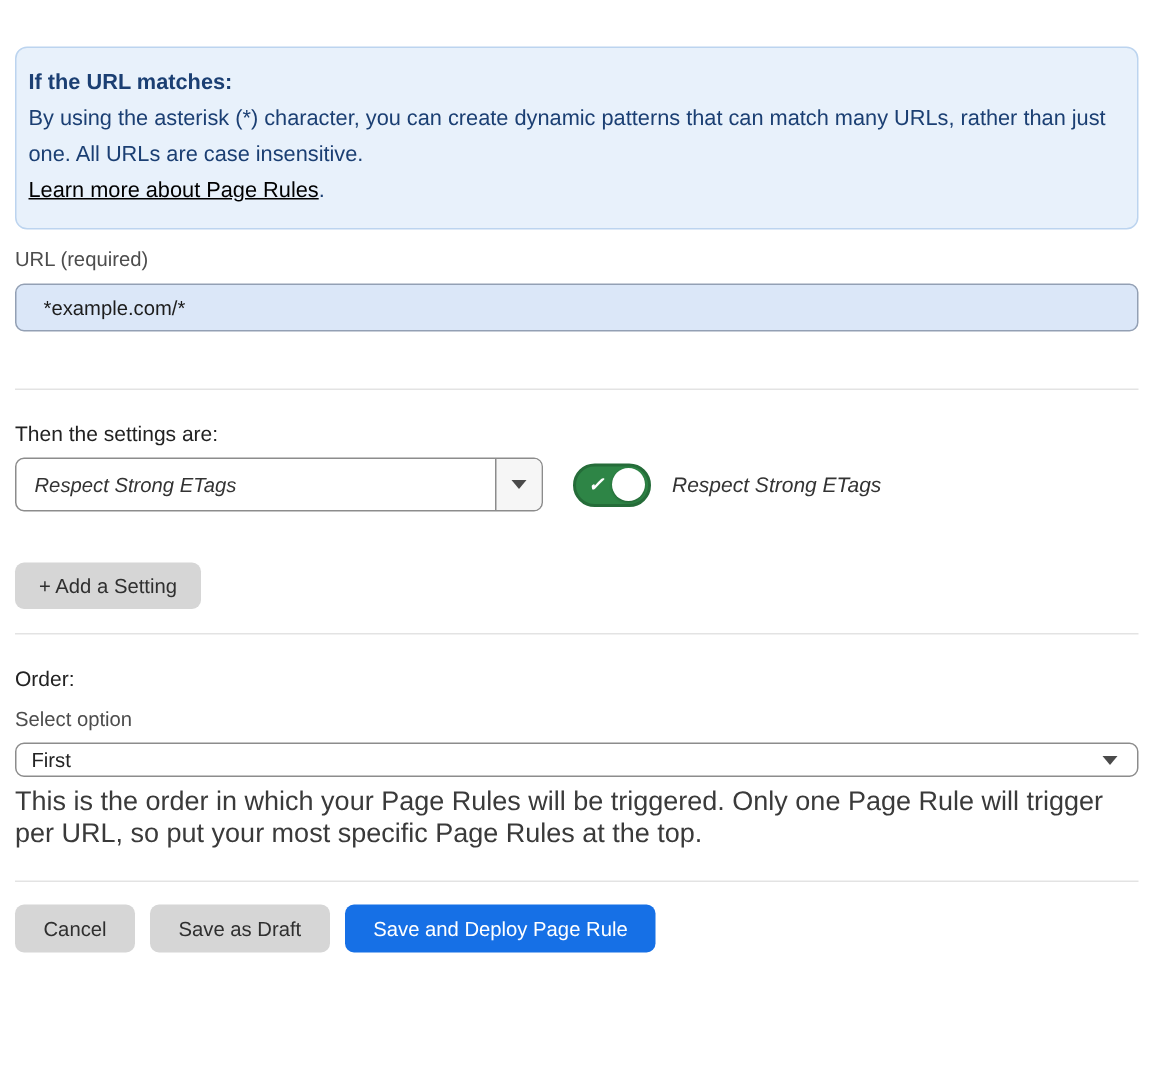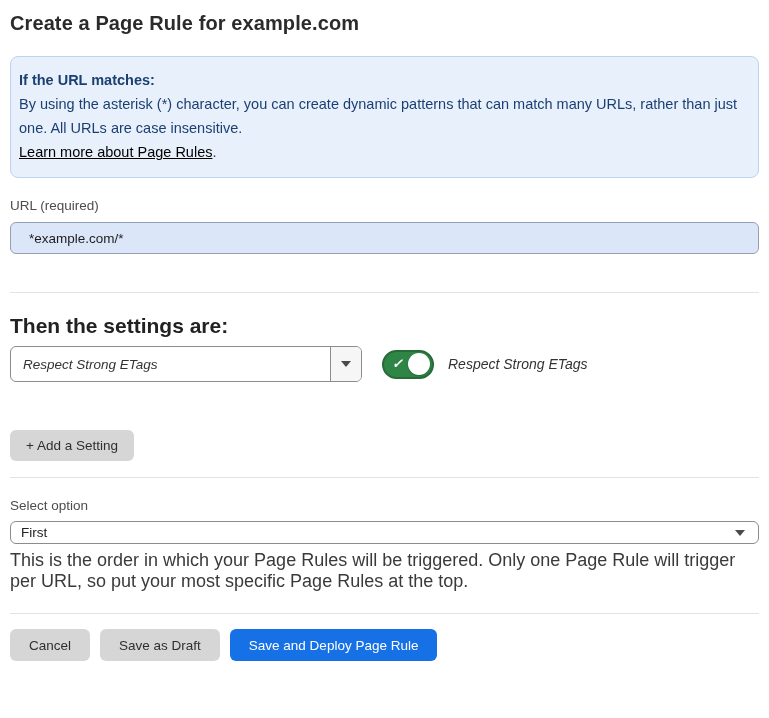--- a/index.html
+++ b/index.html
@@ -31,21 +31,21 @@
     line-height: 24px;
   }
   .info-box .info-heading { font-weight: bold; }
   .info-box a {
     color: #000000;
     text-decoration: underline;
     cursor: pointer;
   }
 
   .field-label {
-    margin-top: 20px;
+    margin-top: 12px;
     font-size: 13.5px;
     color: #4d4d4d;
   }
 
   .url-input {
     margin-top: 9px;
     width: 749px;
     height: 32px;
     background: #dbe7f8;
     border: 1px solid #93a0b4;
@@ -61,22 +61,22 @@
   .divider {
     border: none;
     border-top: 1px solid #e3e3e3;
     height: 0;
   }
   .divider-1 { margin-top: 38px; }
   .divider-2 { margin-top: 16px; }
   .divider-3 { margin-top: 21px; }
 
   .section-heading {
-    font-size: 21px;
-    font-weight: bold;
+    font-size: 14px;
+    font-weight: normal;
     color: #222222;
   }
   .heading-settings { margin-top: 21px; }
   .heading-order { margin-top: 21px; }
 
   .setting-row {
     margin-top: 8px;
     display: flex;
     font-style: italic;
   }
@@ -165,21 +165,21 @@
     justify-content: center;
     border: none;
     border-radius: 6px;
     font-family: "Liberation Sans", sans-serif;
     font-size: 13.5px;
     cursor: pointer;
     color: #2f2f2f;
     background: #d6d6d6;
   }
   .btn-add-setting {
-    margin-top: 48px;
+    margin-top: 34px;
     height: 31px;
     padding: 2px 16px;
   }
 
   .order-select {
     margin-top: 8px;
     width: 749px;
     height: 23px;
     border: 1px solid #8c8c8c;
     border-radius: 6px;
@@ -214,21 +214,20 @@
     padding: 0 19px;
     background: #1670e6;
     color: #ffffff;
   }
 </style>
 </head>
 <body>
 
 <div class="page">
 
-  <h1 class="page-title">Create a Page Rule for example.com</h1>
 
   <div class="info-box">
     <div class="info-heading">If the URL matches:</div>
     <div class="info-body">By using the asterisk (*) character, you can create dynamic patterns that can match many URLs, rather than just one. All URLs are case insensitive.</div>
     <div class="info-link-line"><a>Learn more about Page Rules</a><span>.</span></div>
   </div>
 
   <div class="field-label">URL (required)</div>
   <input class="url-input" type="text" value="*example.com/*" style="">
 
@@ -250,20 +249,21 @@
         <span class="knob"></span>
       </div>
       <span class="toggle-label">Respect Strong ETags</span>
     </div>
   </div>
 
   <button class="btn btn-add-setting">+ Add a Setting</button>
 
   <hr class="divider divider-2">
 
+  <h2 class="section-heading heading-order">Order:</h2>
 
   <div class="field-label">Select option</div>
 
   <div class="order-select">
     <span>First</span>
     <span class="chevron-down"></span>
   </div>
 
   <div class="help-text">This is the order in which your Page Rules will be triggered. Only one Page Rule will trigger per URL, so put your most specific Page Rules at the top.</div>
 

